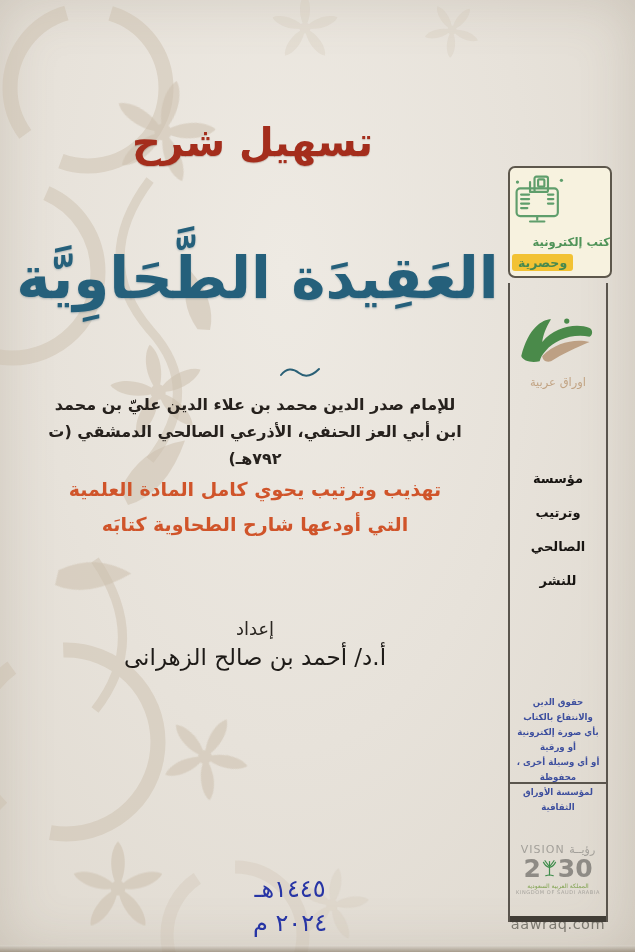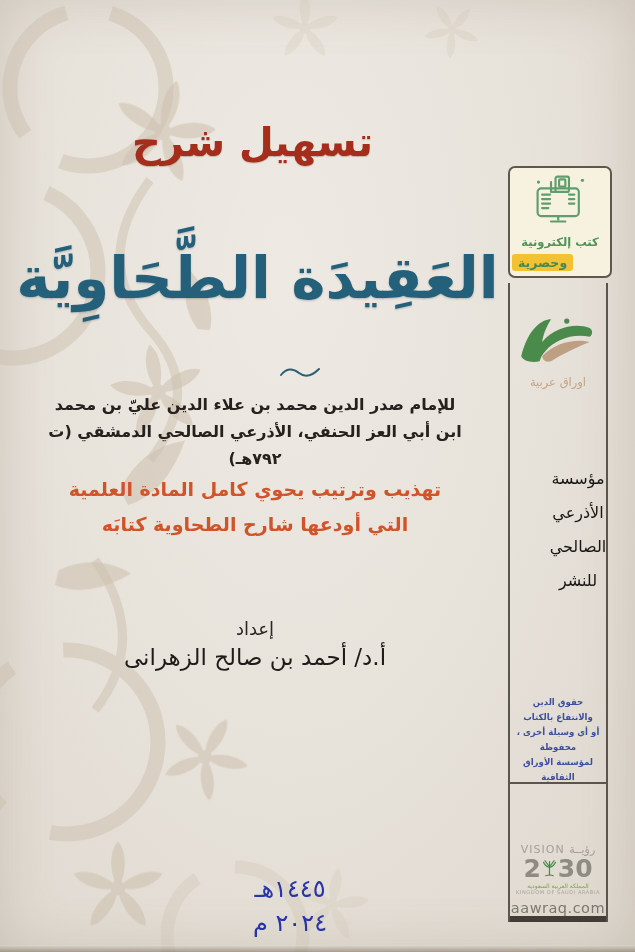--- a/index.html
+++ b/index.html
@@ -31,47 +31,47 @@
   .preparer-name { top:644px; left:25px; width:460px; text-align:center; direction:rtl;
     font-size:23px; color:#1e1b18; }
   .preparer-title { top:688px; left:25px; width:460px; text-align:center; direction:rtl;
     font-size:16.5px; color:#2f8f45; }
   .date-block { top:872px; left:205px; width:170px; text-align:center; direction:rtl;
     font-size:24px; color:#2735a5; line-height:34px; font-weight:500; }
   .date-block span { display:block; }
 
   
   .badge { top:166px; left:508px; width:104px; height:112px;
-    background:#f7f2df; border:2px solid #5d574c; border-radius:7px; text-align:center; }
+    background:#f7f2df; border:2px solid #5d574c; border-radius:7px; }
   .badge-icon { margin-top:6px; }
   .badge-line1 { position:absolute; bottom:27px; left:0; width:100%; direction:rtl;
     font-size:11.5px; font-weight:bold; color:#4f9358; }
   .badge-chip { position:absolute; bottom:5px; left:2px; direction:rtl;
     background:#f2c233; color:#47894f; font-size:12.5px; font-weight:bold;
     padding:1px 6px; border-radius:3px; }
 
   .side-column { top:283px; left:508px; width:100px; height:639px;
     border-left:2px solid #5a554d; border-right:2px solid #5a554d; }
   .side-column > div { position:absolute; left:0; width:100%; text-align:center; }
   .logo-block { top:32px; }
   .logo-text { font-size:11.5px; color:#c2a484; direction:rtl; margin-top:2px; }
-  .foundation { top:179px; direction:rtl; font-size:16px; font-weight:normal;
-    color:#181512; line-height:34px;margin-left:20px; }
+  .foundation { top:179px; direction:rtl; font-size:13px; font-weight:bold;
+    color:#181512; line-height:34px; }
   .foundation span { display:block; }
   .copyright { top:412px; direction:rtl; font-size:8.6px; font-weight:bold;
     color:#3c4e9e; line-height:15px; padding:0 3px; }
   .copyright span { display:block; }
   .divider { top:499px; border-top:2px solid #5a554d; height:0; }
   .vision-block { top:560px; }
   .vision-row1 { font-size:11px; color:#a3a09a; letter-spacing:1px; }
   .vision-year { display:flex; align-items:center; justify-content:center; gap:1px;
     font-size:25px; font-weight:bold; color:#8e8b85; line-height:26px; }
   .kingdom-ar { font-size:6px; color:#7fa24e; }
   .kingdom-en { font-size:5px; color:#a6a39d; letter-spacing:.6px; }
-  .website { margin-top:5px; font-size:14.5px; color:#7b786f; letter-spacing:.5px; }
+  .website { margin-top:21px; font-size:14.5px; color:#7b786f; letter-spacing:.5px; }
   .bottom-bar { position:absolute; bottom:0; left:-2px; width:calc(100% + 4px);
     height:6px; background:#413d36; }
 
   .page-bottom-edge { left:0; right:0; bottom:0; height:7px; z-index:3;
     background:linear-gradient(to bottom, rgba(255,255,255,.15), rgba(108,92,72,.45)); }
 </style>
 </head>
 <body>
 
 <div class="page">
@@ -171,27 +171,28 @@
       <svg width="84" height="54" viewBox="0 0 96 60" aria-hidden="true">
         <path d="M6 46 C14 14 30 4 40 4 C34 14 31 22 30 30 C44 12 70 8 84 14 C88 16 88 22 84 24 C64 20 44 28 34 40 C30 44 28 48 27 52 C18 54 8 52 6 46 Z" fill="#4a8a4a"></path>
         <path d="M30 46 C46 30 68 26 84 30 C70 36 52 44 40 52 C34 54 30 50 30 46 Z" fill="#bda084"></path>
         <circle cx="58" cy="6" r="3" fill="#4a8a4a"></circle>
       </svg>
       <div class="logo-text">اوراق عربية</div>
     </div>
 
     <div class="foundation">
       <span>مؤسسة</span>
-      <span>الأذرعي</span>
+      <span>وترتيب</span>
       <span>الصالحي</span>
       <span>للنشر</span>
     </div>
 
     <div class="copyright">
       <span>حقوق الدين والانتفاع بالكتاب</span>
+      <span>بأي صورة إلكترونية أو ورقية</span>
       <span>أو أي وسيلة أخرى ، محفوظة</span>
       <span>لمؤسسة الأوراق الثقافية</span>
     </div>
 
     <div class="divider"></div>
 
     <div class="vision-block">
       <div class="vision-row1">
         <span>VISION</span>
         <span>رؤيــة</span>

